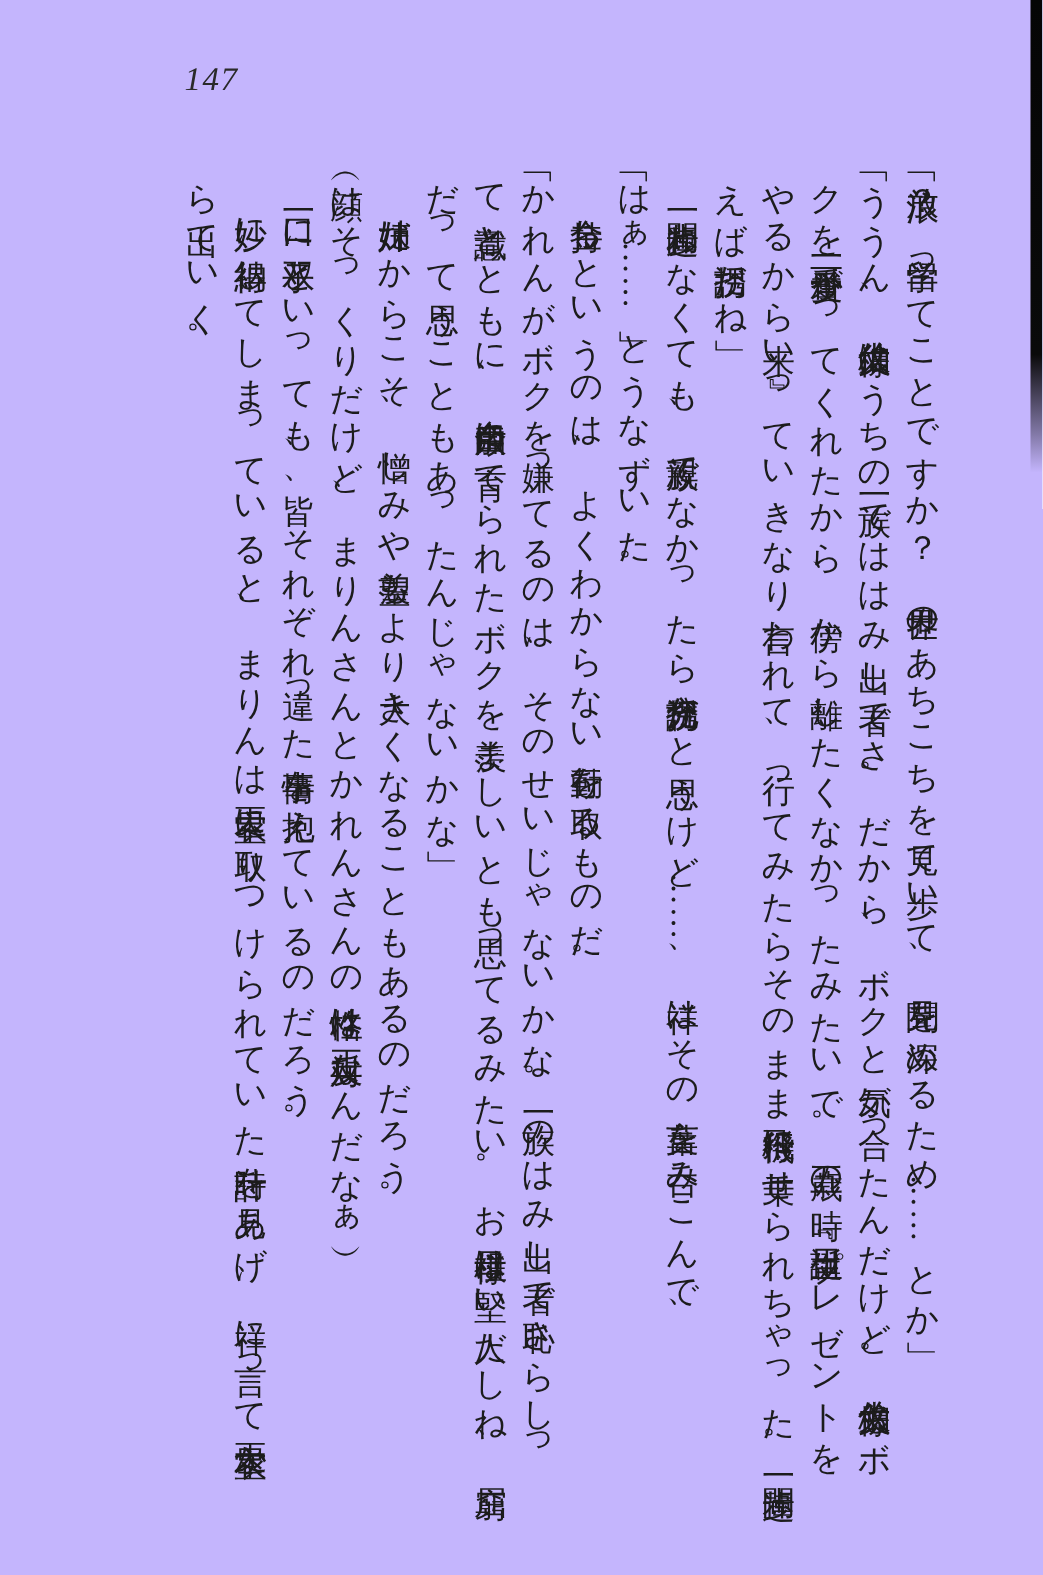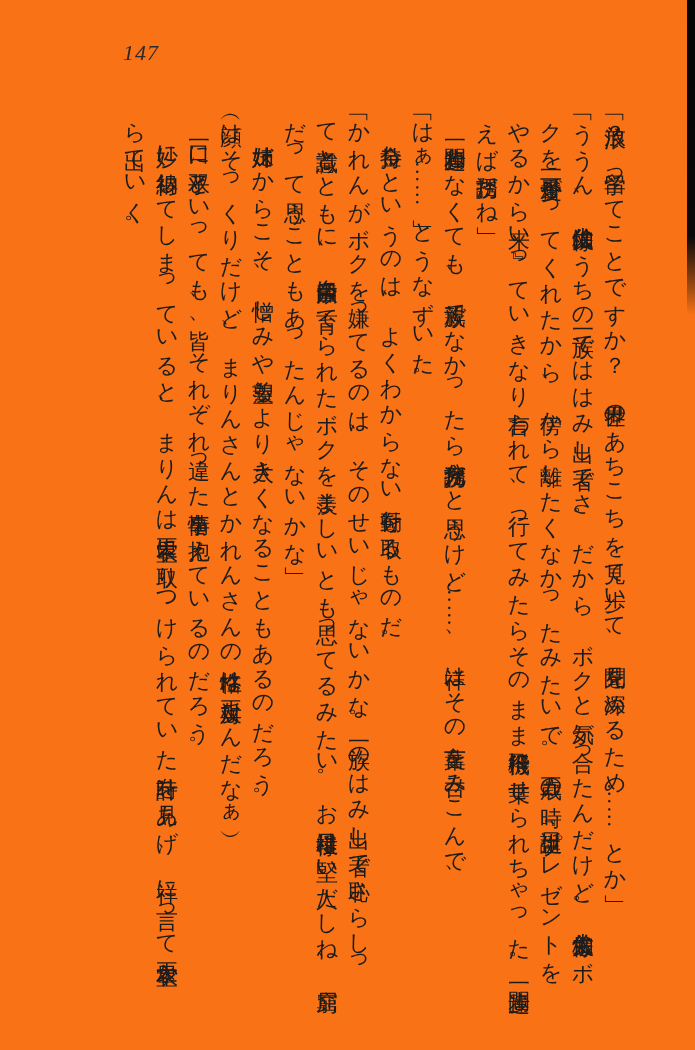--- a/index.html
+++ b/index.html
@@ -4,21 +4,21 @@
 <style>
   html, body {
     margin: 0;
     padding: 0;
     background: #ffffff;
   }
   .book-page {
     position: relative;
     width: 695px;
     height: 1050px;
-    background: #f97316;
+    background: #c4b5fd;
     overflow: hidden;
     font-family: "Liberation Serif", "DejaVu Serif", serif;
   }
   .page-number {
     position: absolute;
     top: 40px;
     left: 123px;
     font-size: 22px;
     font-style: italic;
     color: #2a2a2a;

